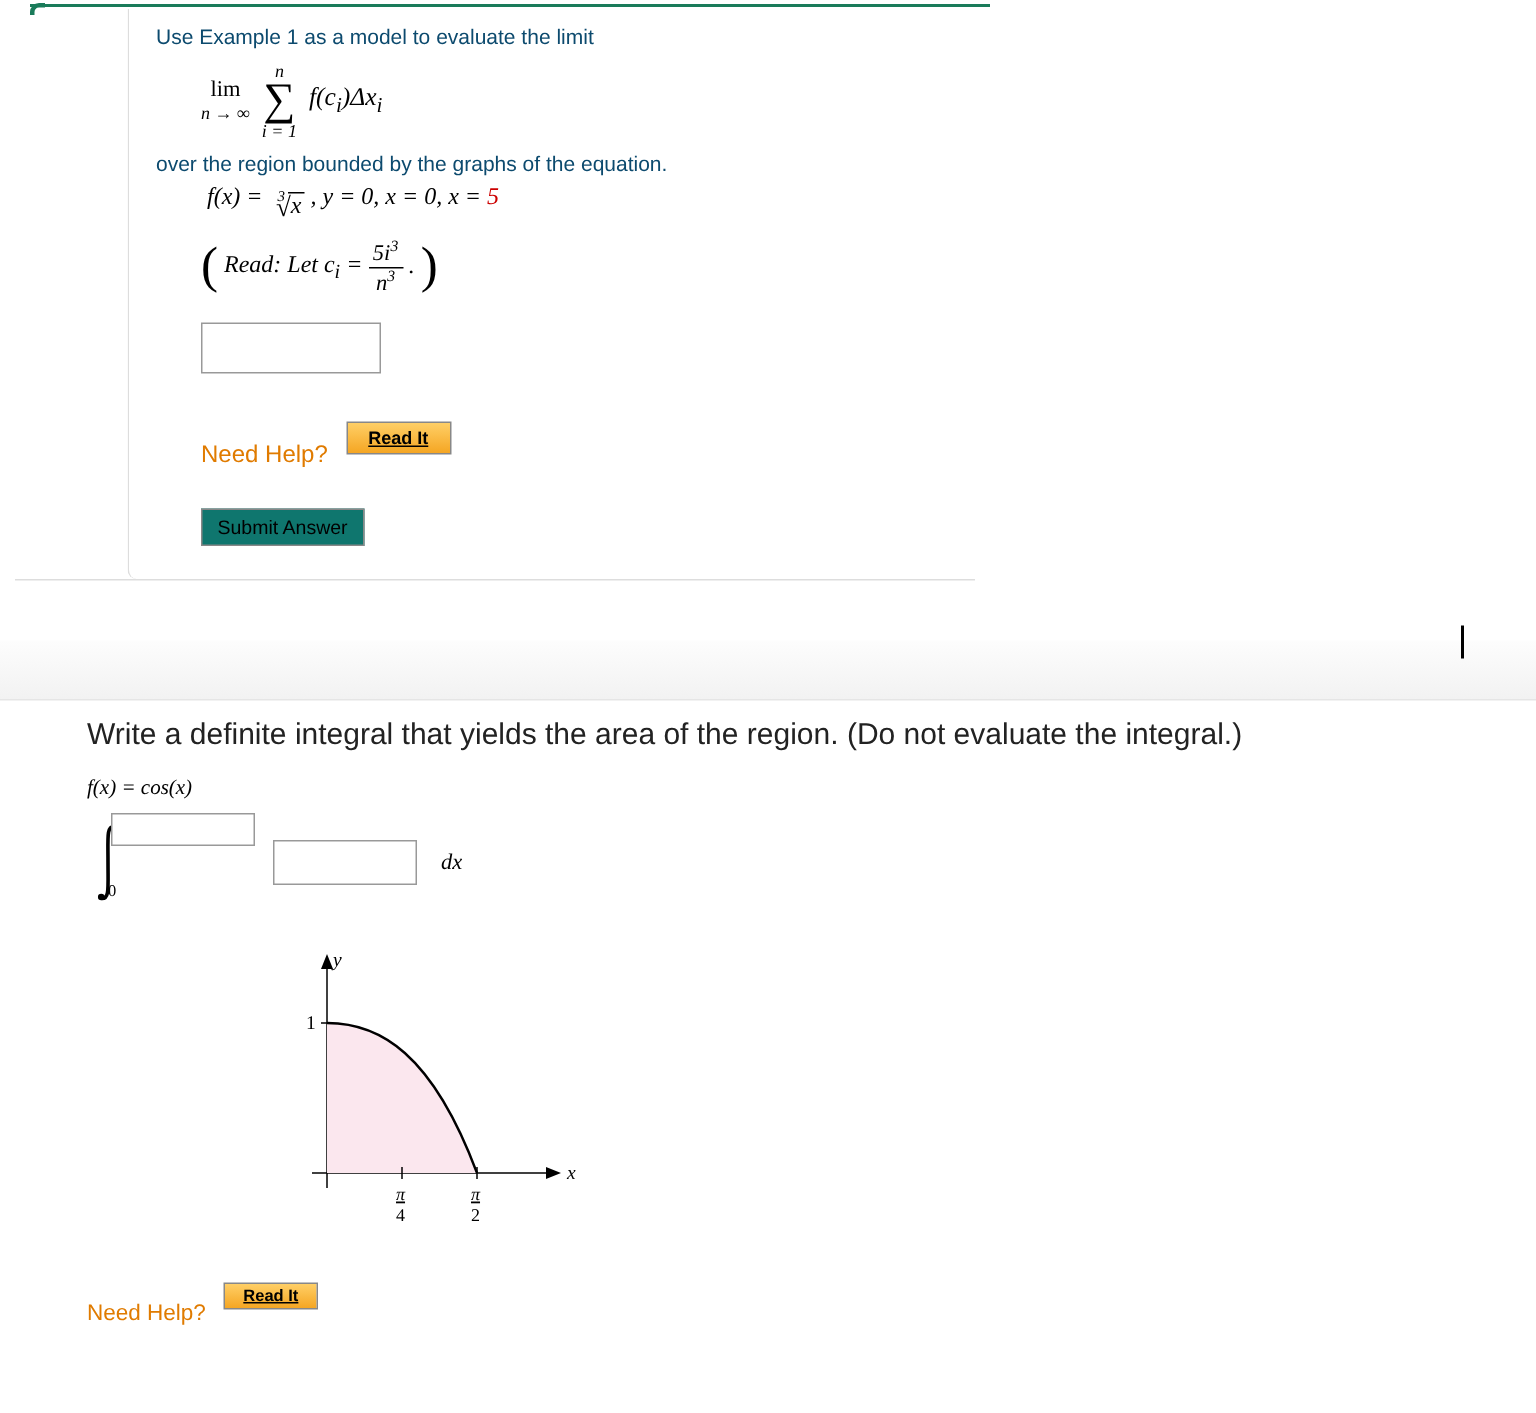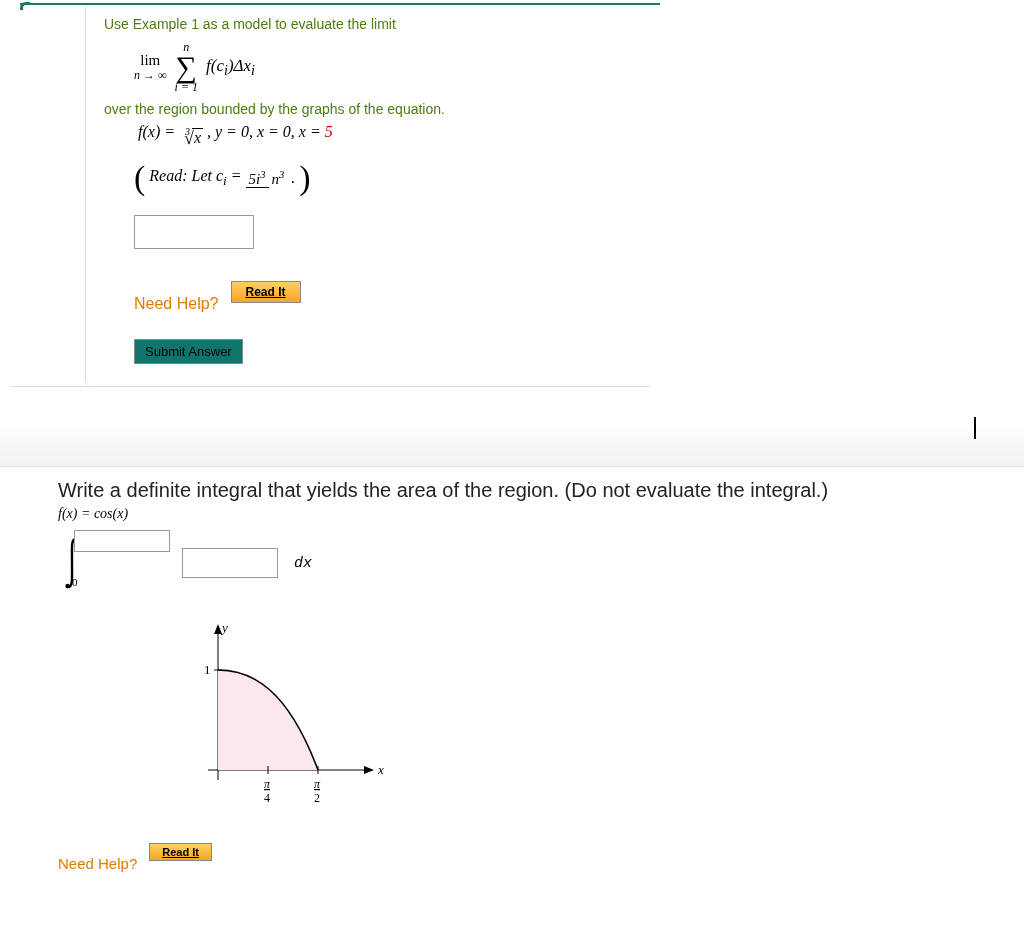--- a/index.html
+++ b/index.html
@@ -32,38 +32,38 @@
     width: 640px;
   }
   .q1-inner {
     margin-left: 75px;
     border-left: 1px solid #ddd;
     padding: 10px 18px 22px 18px;
     width: 565px;
     background: #fff;
     border-bottom-left-radius: 6px;
   }
-  .instr { color: #4d7c0f; }
+  .instr { color: #0c4a6e; }
   .math-area {
     padding: 10px 0 8px 30px;
     font-family: "Times New Roman", serif;
     font-size: 17px;
   }
   .limrow { display: flex; align-items: center; gap: 8px; }
   .limblock { display:flex; flex-direction:column; align-items:center; line-height:1.05; font-size:15px;}
   .limblock .sub { font-size: 12px; }
   .sigma-block { display:flex; flex-direction:column; align-items:center; line-height:0.95; }
   .sigma-block .top { font-size:12px; font-style: italic; }
   .sigma-block .sig { font-size:30px; }
   .sigma-block .bot { font-size:12px; font-style: italic; }
   .ital { font-style: italic; }
   .eqn-line { font-family: "Times New Roman", serif; font-size:16px; margin-left: 34px; margin-top:6px;}
   .cuberoot { display:inline-flex; align-items:flex-start;}
   .cuberoot .idx { font-size:10px; position:relative; top:-2px; left:6px;}
-  .frac { display:inline-flex; align-items:center; vertical-align:middle; font-size:15px; line-height:1.1;}
+  .frac { display:inline-flex; flex-direction:column; align-items:center; vertical-align:middle; font-size:15px; line-height:1.1;}
   .frac .num { border-bottom:1px solid #000; padding:0 3px;}
   .frac .den { padding:0 3px;}
   .paren-hint {
     font-family: "Times New Roman", serif; font-size:16px;
     display:flex; align-items:center; gap:4px; margin-left:30px; margin-top:10px;
   }
   .bigp { font-size:34px; font-weight:100; }
   .red { color: #cc0000; }
   .answer-box {
     margin: 18px 0 0 30px;
@@ -102,37 +102,37 @@
   }
   .mid-band .caret {
     position: absolute; right: 48px; top: -10px;
     width: 2px; height: 22px; background: #000;
   }
   .q2-wrap {
     margin: 12px 0 0 58px;
     width: 940px;
   }
   .q2-instr { font-size: 20px; color:#222; }
-  .fx-line { font-family:"Times New Roman", serif; font-style: italic; font-size:14px; margin-top:4px; }
+  .fx-line { font-family:"Times New Roman", serif; font-style: italic; font-size:14px; margin-top:16px; }
   .integral-row {
     display:flex; align-items:center; gap:6px;
     font-family:"Times New Roman", serif; font-size:15px;
     margin-top:14px;
   }
   .integral-sym { position:relative; width:28px; height:54px; }
   .integral-sym svg { position:absolute; left:0; top:0; }
   .integral-sym .upper-box {
     position:absolute; left:16px; top:-6px;
     width:96px; height:22px; border:1px solid #999; background:#fff;
   }
   .integral-sym .lower0 {
     position:absolute; left:14px; top:40px; font-size:11px;
   }
   .fn-box { width:96px; height:30px; border:1px solid #999; background:#fff; margin-left:90px;}
-  .dx { font-style: italic; margin-left:10px;font-family:Liberation Mono, monospace;}
+  .dx { font-style: italic; margin-left:10px;}
   .graph-box { margin: 20px 0 0 100px; }
   .q2-help { margin: 18px 0 0 0; display:flex; align-items:center; gap:12px;}
   .q2-help .need-help-label { font-size:15px;}
   .read-it-btn.small { padding:2px 12px; font-size:11px; }
   sup { font-size: 0.7em; }
 </style>
 </head>
 <body>
 
 <div class="q1-wrap">

